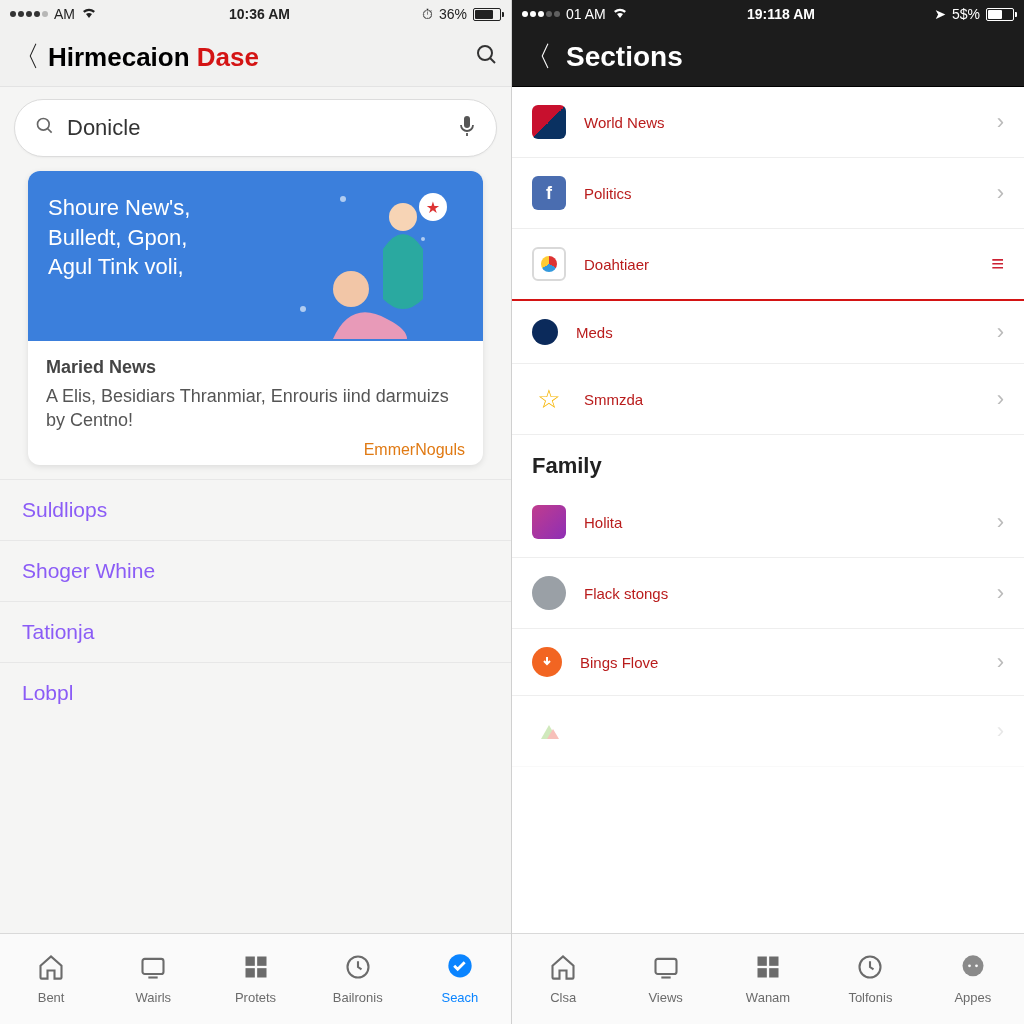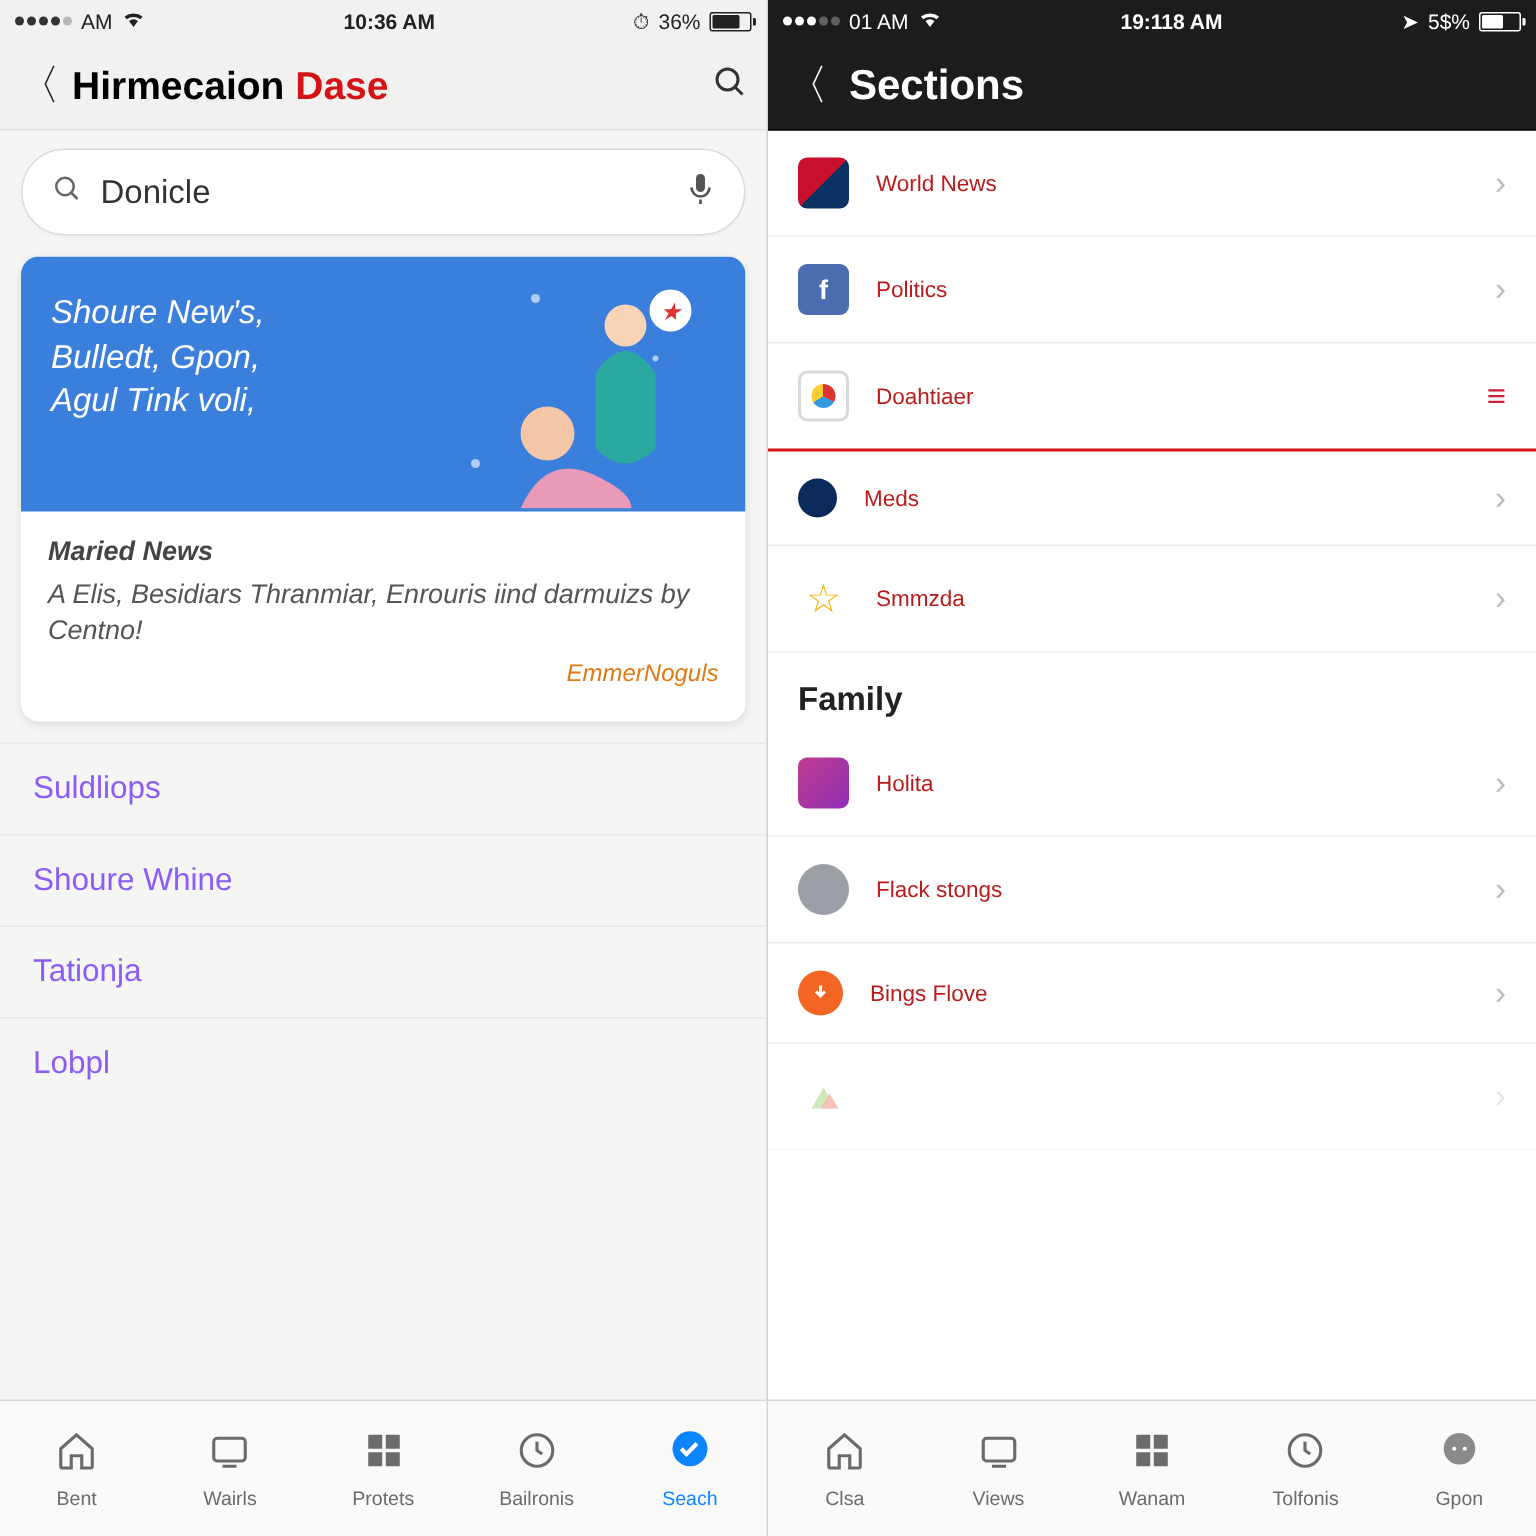--- a/index.html
+++ b/index.html
@@ -35,25 +35,25 @@
   .nav.right .nav-title { color:#fff; font-size:28px; margin-left:6px; }
   .back-chev { font-size:28px; font-weight:300; color:#222; }
   .nav.right .back-chev { color:#fff; }
 
   
   .searchbar { margin:12px 14px 14px; background:#fff; border:1px solid #dcdcdc; border-radius:30px; height:58px; display:flex; align-items:center; padding:0 20px; gap:12px; box-shadow:0 1px 2px rgba(0,0,0,.04);}
   .searchbar input { border:none; outline:none; flex:1; font-size:22px; background:transparent; color:#333;}
   .mic-icon, .mag-icon { color:#666; }
 
   
-  .card { margin:0 14px 10px; border-radius:12px; overflow:hidden; box-shadow:0 2px 6px rgba(0,0,0,.10); background:#fff;font-style:italic;}
+  .card { margin:0 28px 10px; border-radius:12px; overflow:hidden; box-shadow:0 2px 6px rgba(0,0,0,.10); background:#fff;}
   .card-hero { background:#3b7fdc; color:#fff; padding:22px 20px 26px; position:relative; height:170px;}
   .card-hero .headline { font-size:22px; line-height:1.35; font-weight:500; max-width:62%;}
   .hero-art { position:absolute; right:10px; top:8px; width:200px; height:160px;}
-  .card-body { padding:16px 18px 22px; }
+  .card-body { padding:16px 18px 6px; }
   .card-body .section-title { font-size:18px; font-weight:700; color:#444; margin-bottom:6px;}
   .card-body .blurb { font-size:18px; color:#555; line-height:1.35;}
   .card-body .link { text-align:right; margin-top:8px; color:#e07a14; font-size:16px;}
 
   
   .plain-list { margin-top:4px; }
   .plain-list .item { padding:18px 22px; font-size:21px; color:#8b5cf6; border-top:1px solid #e7e7e7;}
   .plain-list .item:first-child { border-top:1px solid #e7e7e7;}
 
   
@@ -168,21 +168,21 @@
     </div>
     <div class="card-body">
       <div class="section-title">Maried News</div>
       <div class="blurb">A Elis, Besidiars Thranmiar, Enrouris iind darmuizs by Centno!</div>
       <div class="link">EmmerNoguls</div>
     </div>
   </div>
 
   <div class="plain-list">
     <div class="item">Suldliops</div>
-    <div class="item">Shoure Whine</div>
+    <div class="item">Shoger Whine</div>
     <div class="item">Tationja</div>
     <div class="item">Lobpl</div>
   </div>
 
   <div style="flex:1"></div>
 
   <div class="tabbar">
     <div class="tab">
       <span class="ticon">
         <svg viewBox="0 0 24 24" width="26" height="26" fill="none" stroke="#6b6b6b" stroke-width="1.8">
@@ -365,16 +365,16 @@
       <span>Tolfonis</span>
     </div>
     <div class="tab last">
       <span class="ticon">
         <svg viewBox="0 0 24 24" width="26" height="26">
             <circle cx="12" cy="11" r="9" fill="#8a8a8a"></circle>
             <circle cx="9" cy="11" r="1.2" fill="#fafafa"></circle>
             <circle cx="15" cy="11" r="1.2" fill="#fafafa"></circle>
           </svg>
       </span>
-      <span>Gpon</span>
+      <span>Appes</span>
     </div>
   </div>
 </div>
 
 </body></html>

